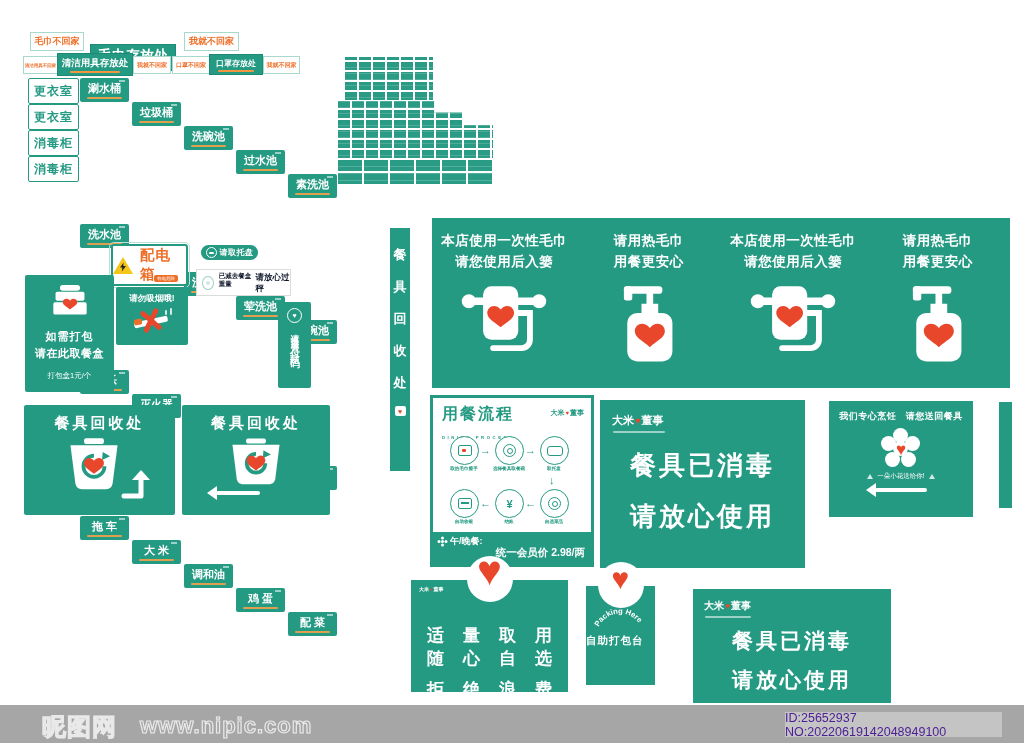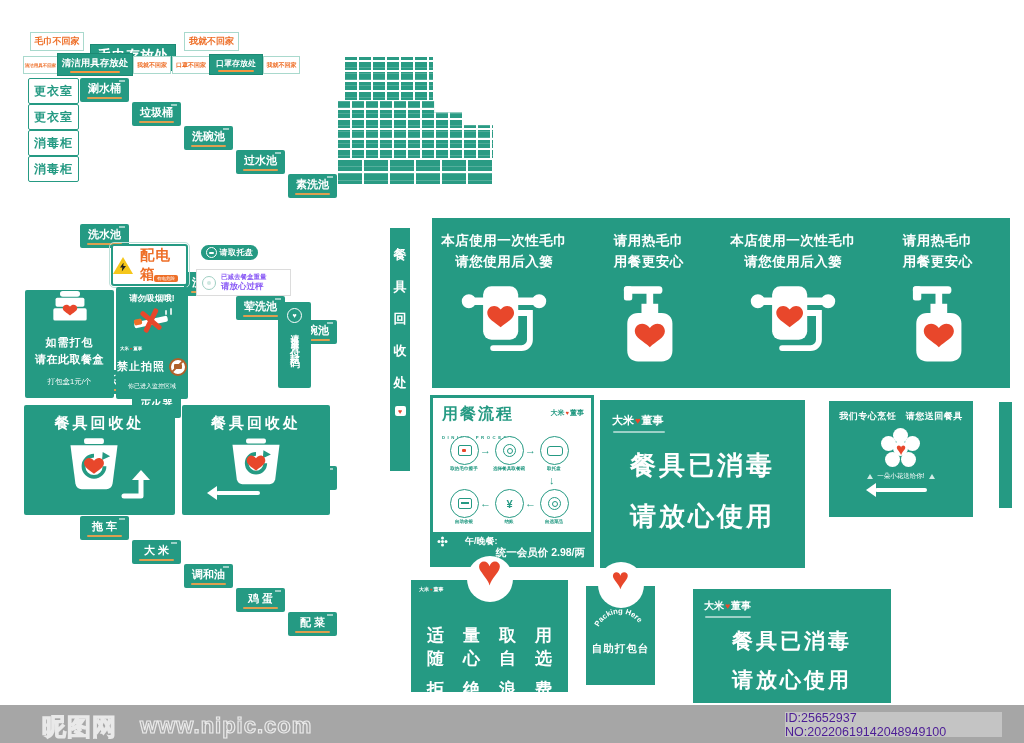--- a/index.html
+++ b/index.html
@@ -191,27 +191,27 @@
     <span style="width:9px;height:9px;border:1.3px solid #fff;border-radius:50%;display:flex;align-items:center;justify-content:center">
         <i style="width:5px;height:2px;background:#fff;border-radius:1px"></i>
       </span>
     <span style="font-size:8px;font-weight:bold;letter-spacing:.5px">请取托盘</span>
   </div>
 
   <div class="abs" style="left:196px;top:269px;width:88px;height:25px;background:#fff;border:1px solid #dcdcdc;display:flex;align-items:center;padding-left:5px;gap:5px">
     <span style="width:12px;height:12px;border:1px solid #9fcfc3;border-radius:50%;display:flex;align-items:center;justify-content:center">
         <i style="width:4px;height:4px;background:#cfe8e1;border-radius:50%"></i>
       </span>
-    <span style="display:flex;flex-direction:column;color:#8b5cf6;line-height:1.25">
+    <span style="display:flex;flex-direction:row;color:#0f172a;line-height:1.25">
       <b style="font-size:6.5px;font-weight:bold">已减去餐盒重量</b>
       <b style="font-size:8.5px;font-weight:bold">请放心过秤</b>
     </span>
   </div>
 
-  <div class="abs g col" style="left:25px;top:290px;width:89px;height:108px;border-radius:2px;">
+  <div class="abs g col" style="left:25px;top:275px;width:89px;height:108px;border-radius:2px;padding-top:9px">
     <svg width="56" height="40" viewBox="0 0 100 72">
       <rect x="32" y="2" width="36" height="10" rx="5" fill="#fff"></rect>
       <rect x="24" y="14" width="52" height="16" rx="3" fill="#fff"></rect>
       <rect x="20" y="33" width="60" height="22" rx="3" fill="#fff"></rect>
       <path d="M50 30 c-5-6-13-3-13 3 c0 5 7 8 13 13 c6-5 13-8 13-13 c0-6-8-9-13-3 z" fill="#e8472b"></path>
     </svg>
     <b style="font-size:11px;margin-top:5px;letter-spacing:1px">如需打包</b>
     <b style="font-size:11px;margin-top:2px;letter-spacing:.5px">请在此取餐盒</b>
     <span style="font-size:7.5px;margin-top:10px">打包盒1元/个</span>
   </div>
@@ -221,31 +221,20 @@
     <span style="position:relative;width:44px;height:26px;margin-top:3px;display:block">
       <i style="position:absolute;left:4px;top:11px;width:34px;height:6px;background:#fff;border-radius:2px;transform:rotate(-12deg)"></i>
       <i style="position:absolute;left:4px;top:11px;width:8px;height:6px;background:#ee6f28;border-radius:2px;transform:rotate(-12deg)"></i>
       <i style="position:absolute;left:8px;top:10px;width:26px;height:5px;background:#e8472b;border-radius:2px;transform:rotate(40deg)"></i>
       <i style="position:absolute;left:8px;top:10px;width:26px;height:5px;background:#e8472b;border-radius:2px;transform:rotate(-64deg)"></i>
       <i style="position:absolute;right:2px;top:0;width:2px;height:7px;background:rgba(255,255,255,.8);border-radius:1px"></i>
       <i style="position:absolute;right:7px;top:2px;width:2px;height:5px;background:rgba(255,255,255,.8);border-radius:1px"></i>
     </span>
   </div>
 
-  <div class="abs g col" style="left:116px;top:342px;width:72px;height:53px;border-radius:2px;padding-top:4px">
-    <span class="brand" style="align-self:flex-start;font-size:4.5px;margin-left:4px"><span>大米</span><span class="heart">♥</span><span>董事</span></span>
-    <span style="display:flex;align-items:center;gap:4px;margin-top:6px">
-      <b style="font-size:11px;letter-spacing:1px">禁止拍照</b>
-      <span style="position:relative;width:14px;height:14px;border:2px solid #b0602a;border-radius:50%;background:#fff;display:inline-block">
-        <i style="position:absolute;left:3px;top:4.5px;width:8px;height:5px;background:#b0602a;border-radius:1px"></i>
-        <i style="position:absolute;left:-1px;top:5.5px;width:16px;height:2px;background:#b0602a;transform:rotate(-45deg)"></i>
-      </span>
-    </span>
-    <span style="font-size:6px;margin-top:6px">你已进入监控区域</span>
-  </div>
 
 
   <div class="abs g col" style="left:278px;top:302px;width:33px;height:80px;border-radius:2px;padding-top:6px">
     <span style="width:13px;height:13px;border:1.3px solid #fff;border-radius:50%;display:flex;align-items:center;justify-content:center">
         <span class="heart" style="font-size:7px;color:#fff">♥</span>
       </span>
     <span class="vtxt" style="margin-top:4px;display:flex;gap:3px">
       <b style="font-size:8.5px;letter-spacing:2px">请提前准备</b>
       <b style="font-size:10px;letter-spacing:5px">付款码</b>
     </span>
@@ -378,21 +367,21 @@
           <i></i>
         </span>
       </div>
     <span class="flow-arrow" style="left:47px;top:99px">←</span>
     <span class="flow-arrow" style="left:92px;top:99px">←</span>
     <span class="step-label" style="left:6px;top:121px">自助收银</span>
     <span class="step-label" style="left:51px;top:121px">结账</span>
     <span class="step-label" style="left:96px;top:121px">自选菜品</span>
 
     <div class="g" style="position:absolute;left:0;right:0;bottom:0;height:32px">
-      <span style="position:absolute;left:5px;top:3px;display:flex;align-items:center;gap:18px">
+      <span style="position:absolute;left:5px;top:3px;display:flex;align-items:center;gap:3px">
         <span class="mini-flower"></span>
         <b style="font-size:9px">午/晚餐:</b>
       </span>
       <b style="position:absolute;right:6px;bottom:4px;font-size:10.5px">统一会员价 2.98/两</b>
     </div>
   </div>
 
   <div class="abs g" style="left:600px;top:400px;width:205px;height:168px">
     <span class="brand" style="position:absolute;left:12px;top:13px;font-size:11px"><span>大米</span><span class="heart">♥</span><span>董事</span></span>
     <i class="tagbar" style="position:absolute;left:13px;top:29px;width:52px"></i>
@@ -428,21 +417,21 @@
   </div>
 
   <div class="abs g notch" style="left:586px;top:586px;width:69px;height:99px">
     <span class="notch-heart heart" style="top:-22px;font-size:30px">♥</span>
     <svg width="66" height="36" viewBox="0 0 70 40" style="position:absolute;left:1px;top:12px">
       <defs>
           <path id="phArc" d="M10 36 A26 26 0 0 1 60 36"></path>
         </defs>
       <text fill="#fff" font-size="8.5" font-weight="bold" font-family="Liberation Sans, sans-serif"><textPath href="#phArc" startOffset="4">Packing Here</textPath></text>
     </svg>
-    <b style="position:absolute;left:0;right:0;top:56px;text-align:center;font-size:10.5px;letter-spacing:1px">自助打包台</b>
+    <b style="position:absolute;left:0;right:0;top:48px;font-size:10.5px;letter-spacing:1px">自助打包台</b>
   </div>
 
   <div class="abs g" style="left:693px;top:589px;width:198px;height:114px">
     <span class="brand" style="position:absolute;left:11px;top:10px;font-size:10px"><span>大米</span><span class="heart">♥</span><span>董事</span></span>
     <i class="tagbar" style="position:absolute;left:12px;top:25px;width:46px"></i>
     <div style="position:absolute;left:0;right:0;top:38px;text-align:center">
       <b style="display:block;font-size:21px;letter-spacing:3px">餐具已消毒</b>
       <b style="display:block;font-size:21px;letter-spacing:3px;margin-top:11px">请放心使用</b>
     </div>
   </div>

